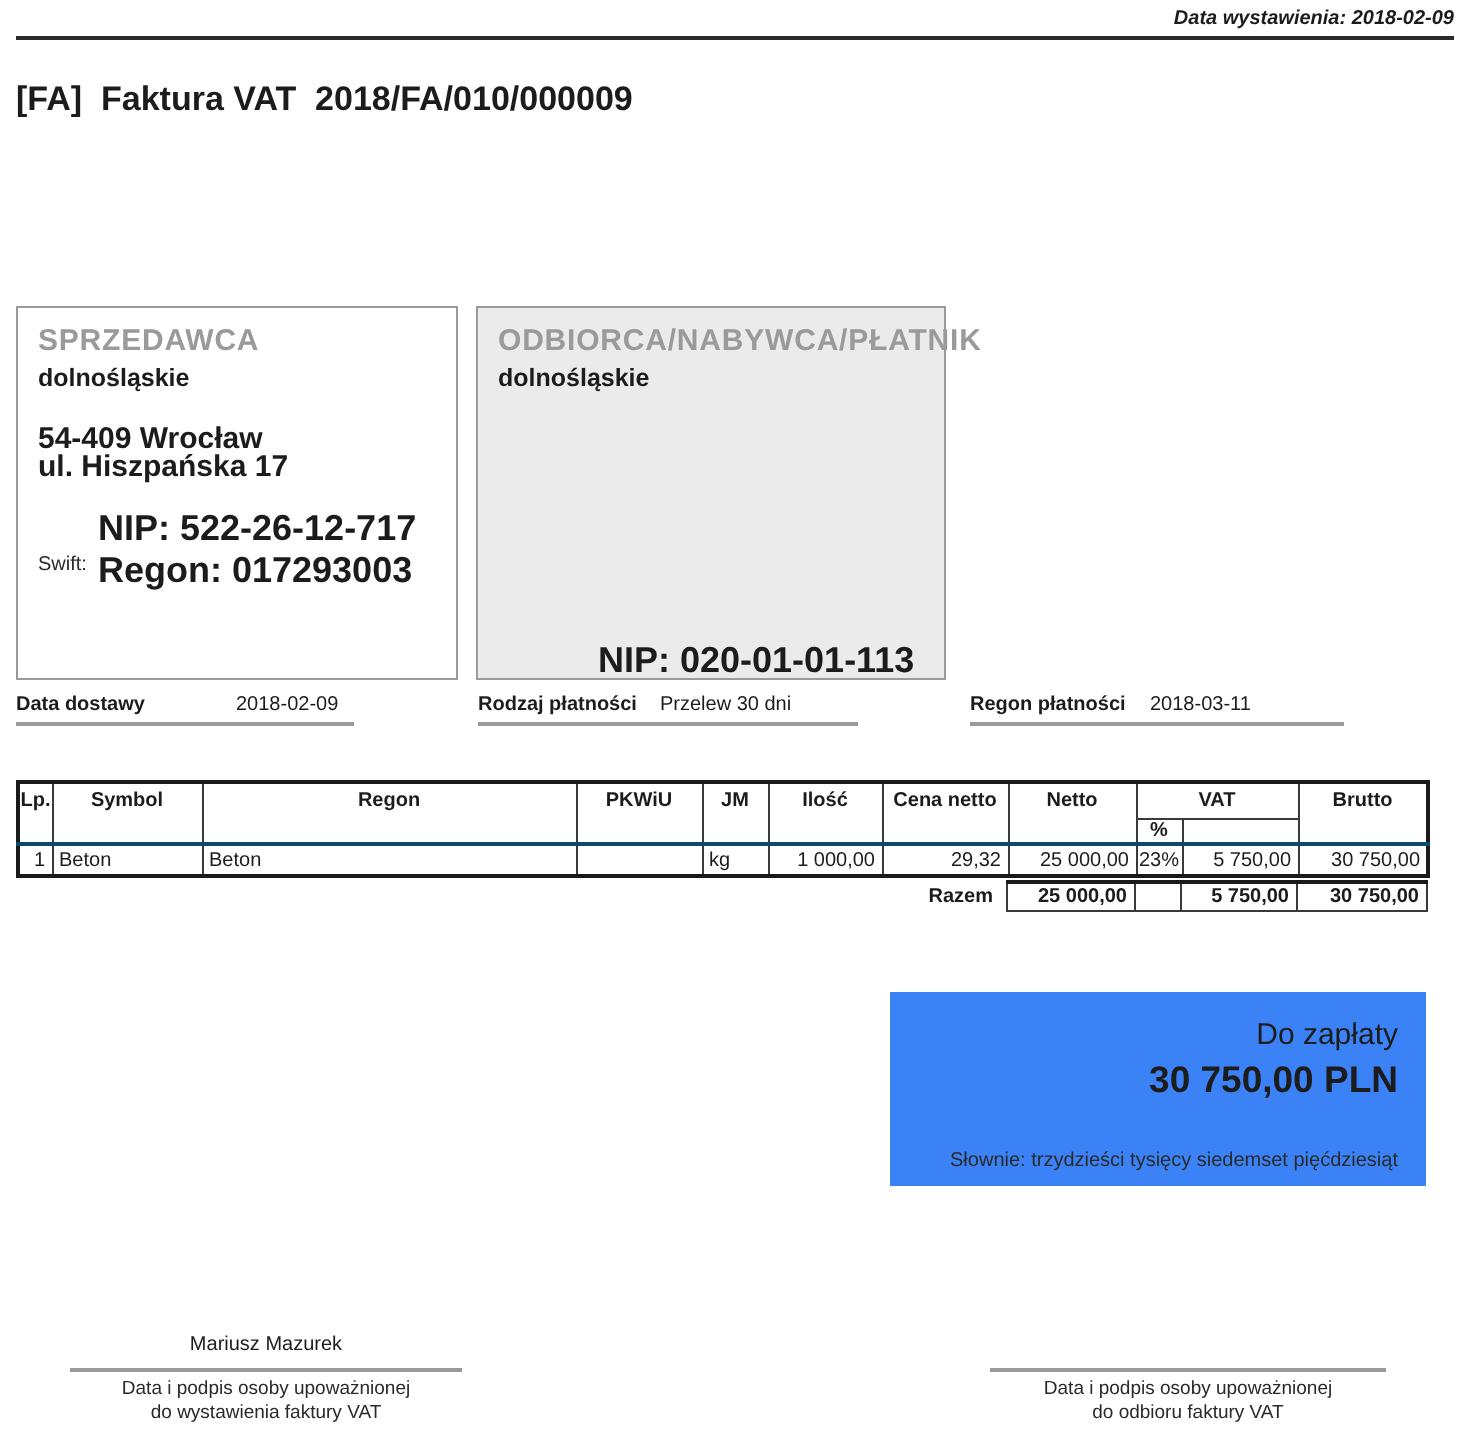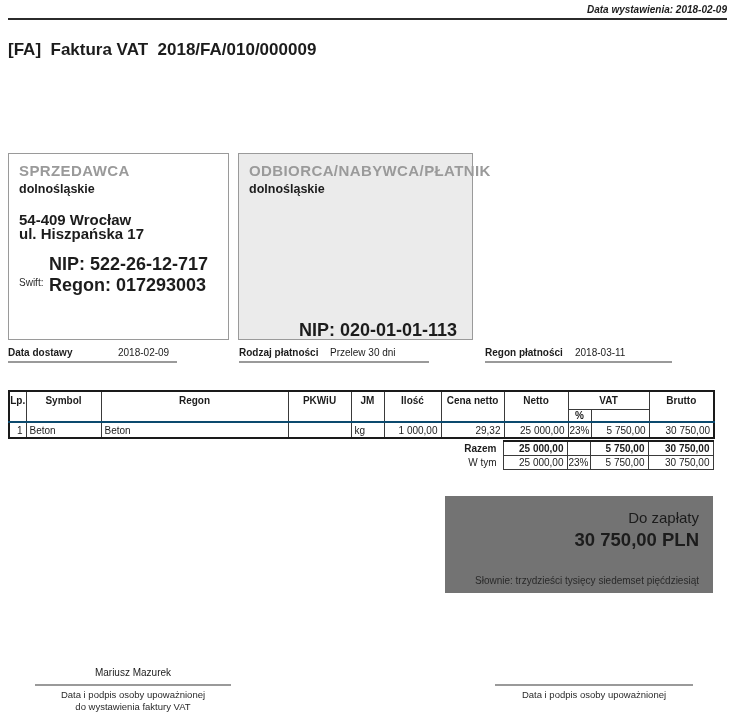--- a/index.html
+++ b/index.html
@@ -68,21 +68,21 @@
   }
   .summary tr { height:14px; }
   .summary td { border:1px solid #3a3a3a; padding:1px 3px; text-align:right; white-space:nowrap; overflow:hidden; }
   .summary td.lbl { border:none; padding-right:6px; }
   .summary tr.razem td { border-top:2px solid #1a1a1a; font-weight:bold; }
   .summary tr.razem td.lbl { border:none; }
   .summary td.ctr { text-align:center; padding:1px 1px; }
   
   .pay-box {
     position:absolute; left:445px; top:496px; width:268px; height:97px;
-    background:#737373; text-align:right; padding-right:14px;
+    background:#3b82f6; text-align:right; padding-right:14px;
   }
   .pay-label  { margin-top:13px; font-size:15px; }
   .pay-amount { margin-top:3px;  font-size:18.5px; font-weight:bold; }
   .pay-words  { margin-top:24px; font-size:10px; color:#2a2a2a; }
   
   .sig { position:absolute; top:664px; text-align:center; font-size:10px; }
   .sig.left  { left:35px;  width:196px; }
   .sig.right { left:495px; width:198px; }
   .sig .name { height:18px; padding-top:3px; }
   .sig .line { border-top:2px solid #9a9a9a; margin-top:2px; }
@@ -185,27 +185,20 @@
       <col style="width:65px">
   </colgroup>
   <tbody>
       <tr class="razem">
     <td class="lbl">Razem</td>
     <td>25 000,00</td>
     <td class="ctr"></td>
     <td>5 750,00</td>
     <td>30 750,00</td>
   </tr>
-  <tr>
-    <td class="lbl">W tym</td>
-    <td>25 000,00</td>
-    <td class="ctr">23%</td>
-    <td>5 750,00</td>
-    <td>30 750,00</td>
-  </tr>
 </tbody>
   </table>
 
 <div class="pay-box">
   <div class="pay-label">Do zapłaty</div>
   <div class="pay-amount">30 750,00 PLN</div>
   <div class="pay-words">Słownie: trzydzieści tysięcy siedemset pięćdziesiąt</div>
 </div>
 
 <div class="sig left">
@@ -215,14 +208,15 @@
     <div>Data i podpis osoby upoważnionej</div>
     <div>do wystawienia faktury VAT</div>
   </div>
 </div>
 
 <div class="sig right">
   <div class="name"></div>
   <div class="line"></div>
   <div class="cap">
     <div>Data i podpis osoby upoważnionej</div>
+    <div>do odbioru faktury VAT</div>
   </div>
 </div>
 
 </body></html>

